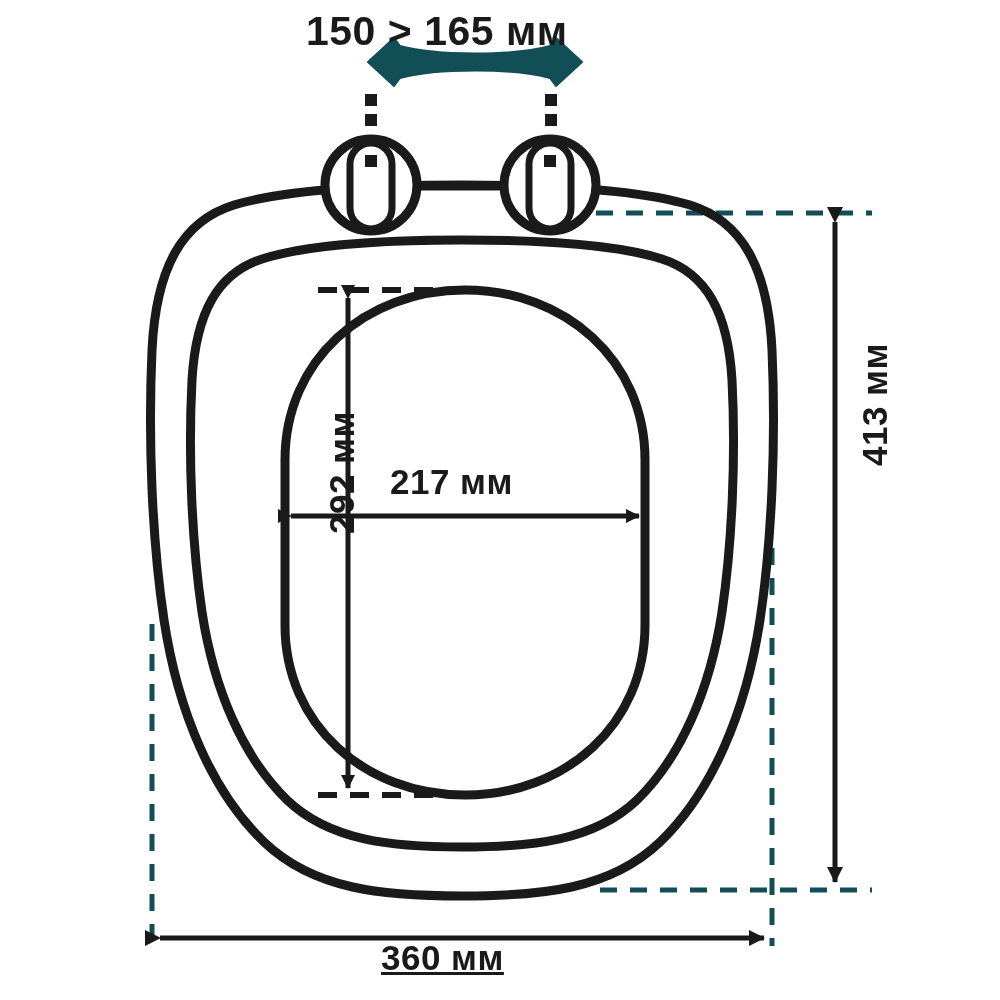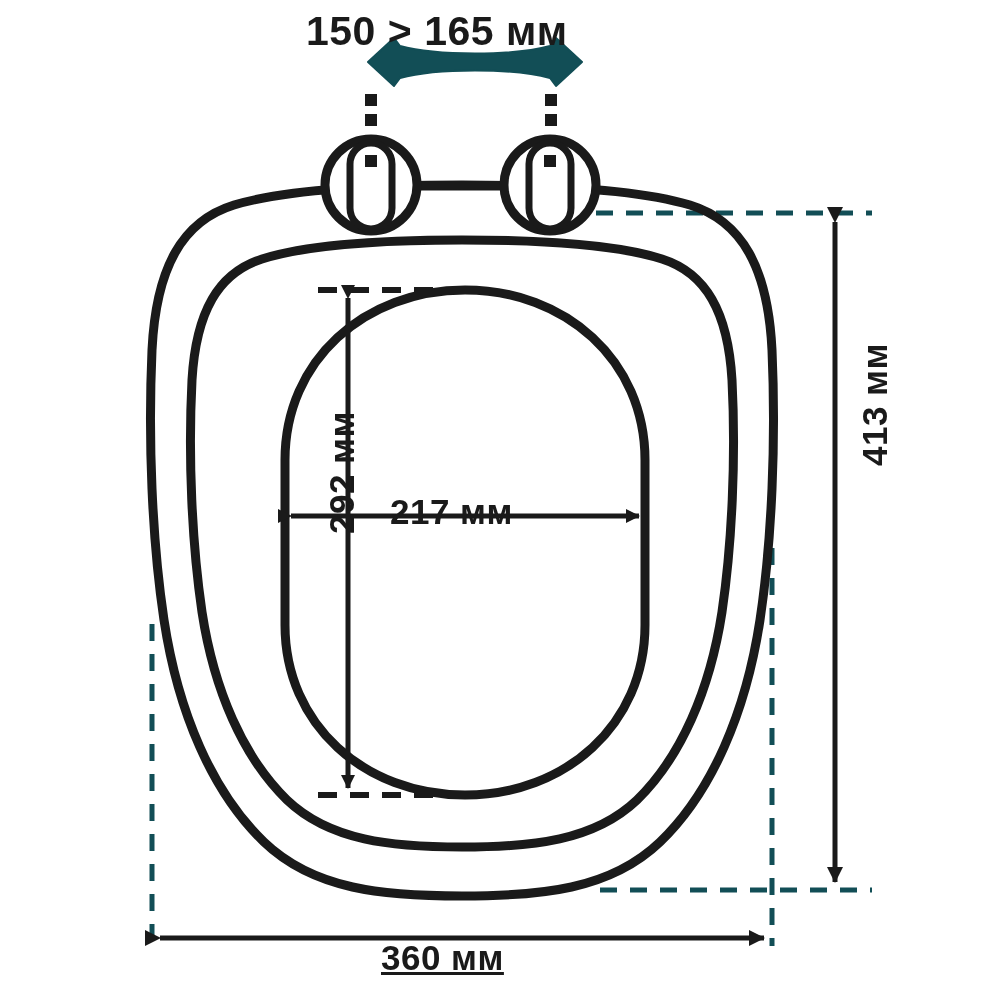--- a/index.html
+++ b/index.html
@@ -3,21 +3,21 @@
 <meta charset="utf-8">
 <style>
   html,body{margin:0;padding:0;background:#ffffff;}
   body{width:1000px;height:1000px;overflow:hidden;
        font-family:"Liberation Sans","DejaVu Sans",sans-serif;}
   #stage{position:relative;width:804px;height:1000px;background:#fff;}
   svg{position:absolute;left:0;top:0;width:1000px;height:1000px;display:block;}
   .lbl{position:absolute;font-weight:bold;color:#1a1a1a;white-space:nowrap;
        font-family:"Liberation Sans","DejaVu Sans",sans-serif;letter-spacing:.5px;}
   #lbl-top{left:306px;top:8px;font-size:41px;}
-  #lbl-217{left:390px;top:462px;font-size:35px;margin-top:30px;}
+  #lbl-217{left:390px;top:462px;font-size:35px;}
   #lbl-292{left:322px;top:534px;font-size:35px;transform:rotate(-90deg);
            transform-origin:left top;}
   #lbl-413{left:855px;top:466px;font-size:35px;transform:rotate(-90deg);
            transform-origin:left top;}
   #lbl-360{left:381px;top:938px;font-size:35px;text-decoration:underline;}
 </style>
 </head>
 <body>
 
 <div id="stage">

